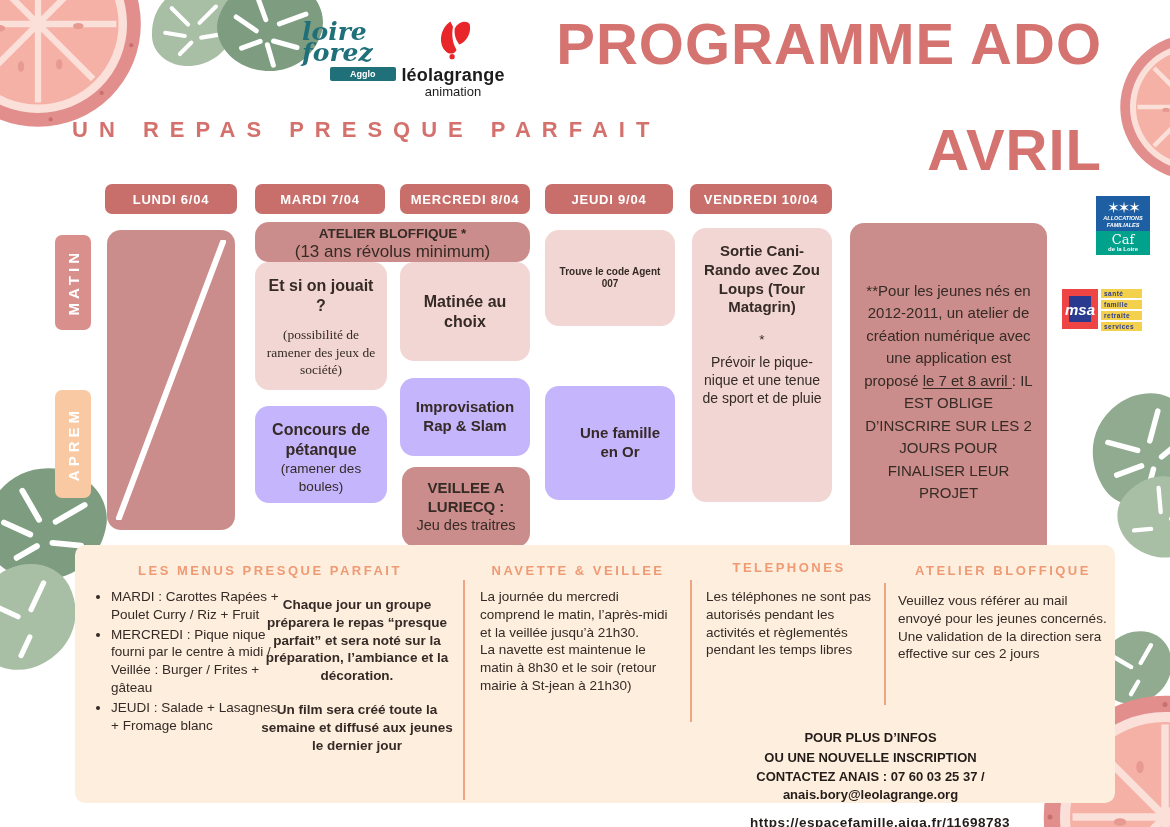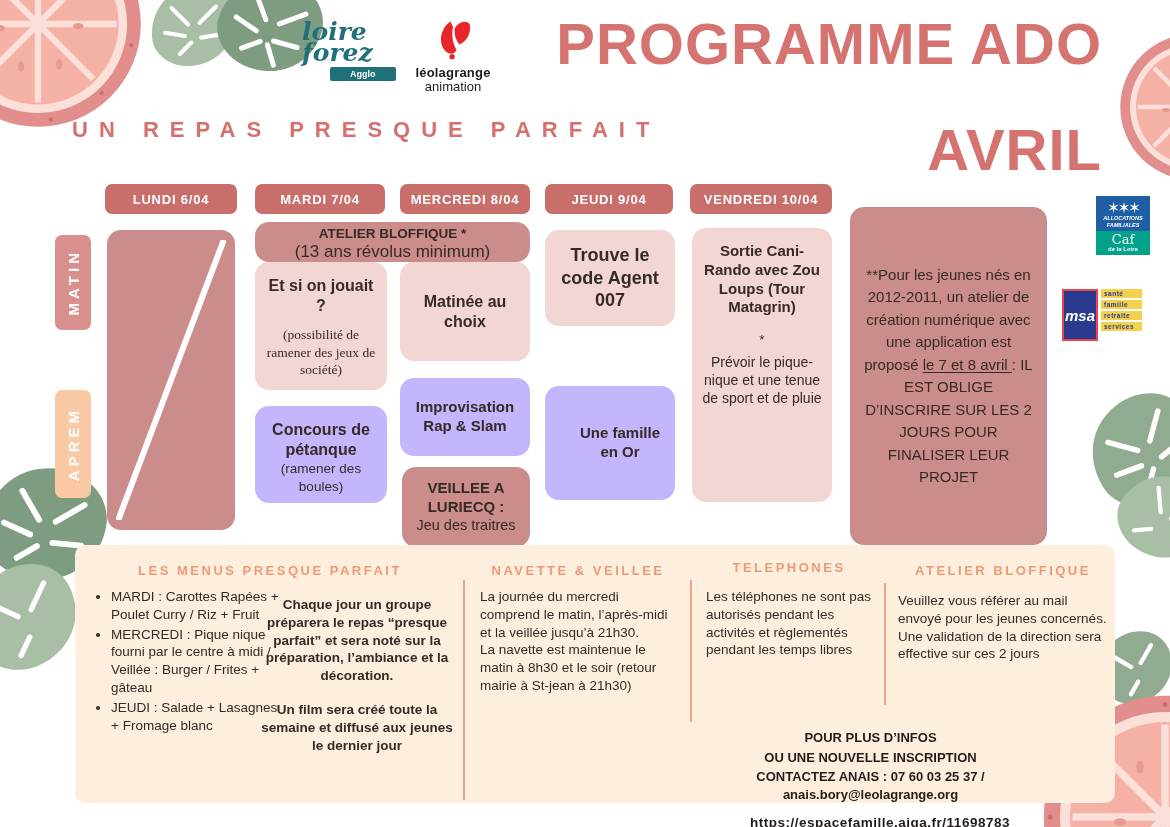--- a/index.html
+++ b/index.html
@@ -15,21 +15,21 @@
   
   .title-line1 { top:10px; right:68px; font-size:58px; font-weight:800; letter-spacing:1px; color:#d4736f; }
   .title-line2 { top:116px; right:68px; font-size:58px; font-weight:800; letter-spacing:1px; color:#d4736f; }
   .subtitle   { left:72px; top:117px; font-size:22px; font-weight:600; letter-spacing:11px; color:#d4716d; }
 
   .lf-logo { left:302px; top:22px; width:90px; text-align:left; }
   .lf-script { font-family:"DejaVu Serif","Liberation Serif",serif; font-style:italic; font-weight:700; color:#20707a; font-size:25px; line-height:0.82; }
   .lf-badge { display:inline-block; margin-top:4px; margin-left:28px; background:#20707a; color:#fff; font-size:9px; font-weight:700; padding:2px 20px; border-radius:2px; }
 
   .ll-logo { left:398px; top:18px; width:110px; text-align:center; }
-  .ll-name { font-size:13px; font-weight:800; color:#1c1c1c; line-height:1.0; letter-spacing:0.2px; }
+  .ll-name { font-size:18px; font-weight:800; color:#1c1c1c; line-height:1.0; letter-spacing:0.2px; }
   .ll-sub  { font-size:13px; font-weight:400; color:#1c1c1c; }
 
   
   .day-pill { top:184px; height:30px; background:#c96f6b; border-radius:7px; color:#fff;
     font-size:13px; font-weight:700; letter-spacing:0.8px; display:flex; align-items:center; justify-content:center; }
 
   
   .time-tab { left:55px; width:36px; border-radius:7px; display:flex; align-items:center; justify-content:center; }
   .time-tab span { writing-mode:vertical-rl; transform:rotate(180deg); color:#fff; font-weight:700; font-size:15px; letter-spacing:4px; }
   .tab-matin { top:235px; height:95px; background:#d98f8b; }
@@ -41,34 +41,34 @@
   .cream { background:#c4b5fd; }
   .rose { background:#cb8d8b; }
   .card-title { font-weight:700; font-size:15px; line-height:1.25; }
   .card-body  { font-weight:400; font-size:13.5px; line-height:1.3; }
   .vcenter { display:flex; flex-direction:column; align-items:center; justify-content:center; }
   .preline { white-space:pre-line; }
 
   .banner-title { font-size:13.5px; font-weight:800; line-height:1.2; }
   .banner-sub { font-size:17px; font-weight:400; }
 
-  .note-card { font-size:15px; line-height:1.5; font-weight:400; padding:32px 12px; }
+  .note-card { font-size:15px; line-height:1.5; font-weight:400; padding:32px 12px;margin-top:16px; }
   .note-card u { text-underline-offset:2px; }
 
   
   .caf { left:1096px; top:196px; width:54px; text-align:center; }
   .caf-top { background:#1e5fa3; color:#fff; padding:4px 2px 3px; }
   .caf-fig { font-size:15px; line-height:1; letter-spacing:-2px; }
   .caf-name { font-size:5.5px; font-weight:700; font-style:italic; line-height:1.2; }
   .caf-bottom { background:#00a28c; color:#fff; padding:2px 1px 3px; }
   .caf-caf { font-size:13px; font-weight:400; font-family:"DejaVu Serif","Liberation Serif",serif; line-height:1; }
   .caf-region { font-size:6px; font-weight:700; }
   .msa { left:1062px; top:289px; display:flex; gap:3px; align-items:flex-start; }
-  .msa-box { width:36px; height:52px; background:#2a3b8f; color:#fff; display:flex; align-items:center; justify-content:center;
-    font-weight:800; font-style:italic; font-size:15px; border:2px solid #ef4444; }
+  .msa-box { width:36px; height:40px; background:#2a3b8f; color:#fff; display:flex; align-items:center; justify-content:center;
+    font-weight:800; font-style:italic; font-size:15px; border:7px solid #ef4444; }
   .msa-words div { font-size:6.5px; font-weight:700; color:#2a3b8f; background:#f3d14d; padding:1px 8px 1px 3px; margin-bottom:2px; letter-spacing:0.5px; }
 
   
   .panel { left:75px; top:545px; width:1040px; height:258px; background:#fdeede; border-radius:10px; }
   .sec-heading { position:absolute; color:#f09a74; font-weight:700; font-size:13px; letter-spacing:2.5px; text-align:center; }
   .sec-text { position:absolute; font-size:13.5px; line-height:1.32; color:#352a25; }
   .divider { position:absolute; width:2px; background:#f0a483; }
   .menu-list { list-style:disc; padding-left:16px; }
   .menu-list li { margin-bottom:2px; }
   .bold-block { font-weight:700; text-align:center; }
@@ -297,21 +297,21 @@
   <div class="card cream vcenter" style="left:400px; top:378px; width:130px; height:78px;">
     <div class="card-title">Improvisation Rap &amp; Slam</div>
   </div>
 
   <div class="card rose vcenter" style="left:402px; top:467px; width:128px; height:80px;">
     <div class="card-title">VEILLEE A LURIECQ :</div>
     <div class="card-body" style="font-size:14.5px;">Jeu des traitres</div>
   </div>
 
   <div class="card pink vcenter" style="left:545px; top:230px; width:130px; height:96px;">
-    <div class="card-title" style="font-size:18px;">Trouve le code Agent 007</div>
+    <div class="card-title" style="font-size:10px;">Trouve le code Agent 007</div>
   </div>
 
   <div class="card cream vcenter" style="left:545px; top:386px; width:130px; height:114px;padding-left:28px;">
     <div class="card-title">Une famille en Or</div>
   </div>
 
   <div class="card pink" style="left:692px; top:228px; width:140px; height:274px; padding-top:14px;">
     <div class="card-title" style="font-size:15px;">Sortie Cani-Rando avec Zou Loups (Tour Matagrin)</div>
     <div class="card-body" style="margin-top:14px;">*</div>
     <div class="card-body" style="margin-top:4px; font-size:14px;">Prévoir le pique-nique et une tenue de sport et de pluie</div>

